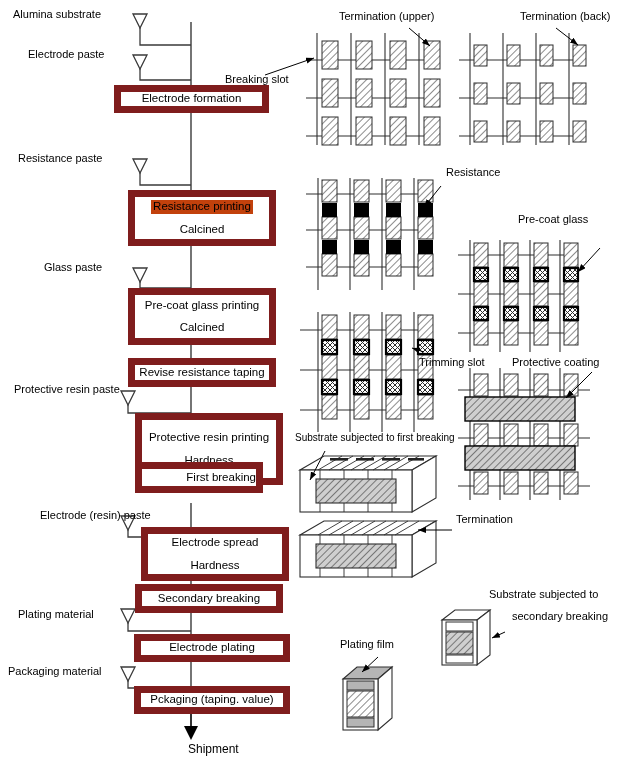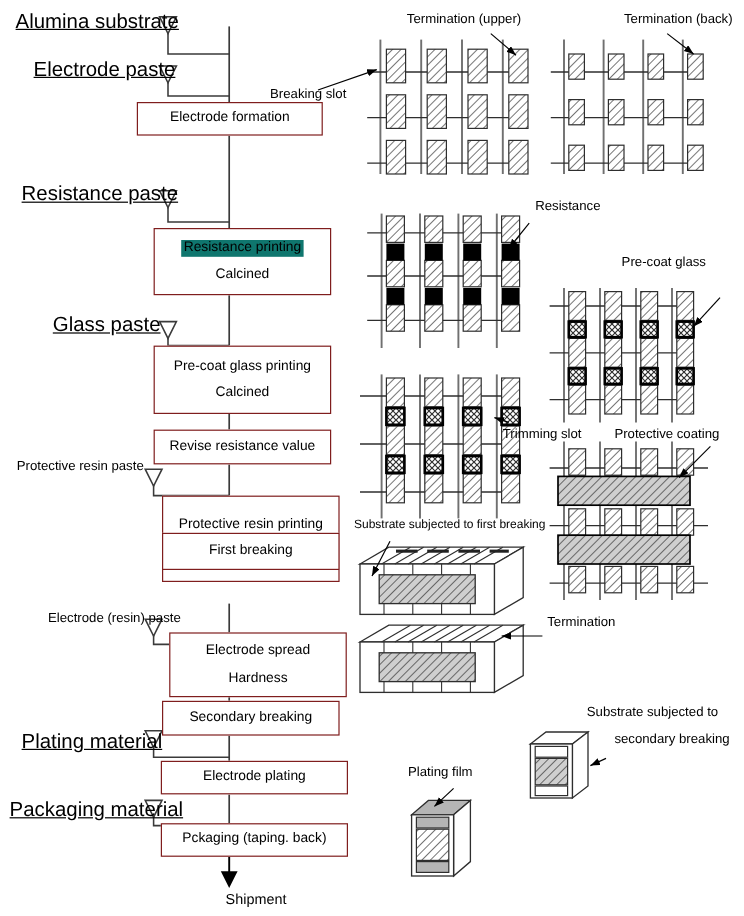--- a/index.html
+++ b/index.html
@@ -11,39 +11,38 @@
     position:relative;
     overflow:hidden;
   }
   #stage{position:absolute;left:0;top:0;width:620px;height:763px;}
   svg#canvas{position:absolute;left:0;top:0;width:620px;height:763px;}
 
   
   .proc{
     position:absolute;
     box-sizing:border-box;
-    border:1px solid #7f1d1d;
+    border:7px solid #7f1d1d;
     background:#fff;
     display:flex;
     flex-direction:column;
     align-items:center;
     justify-content:center;
     font-size:11.5px;
     line-height:1.15;
     color:#000;
   }
   .proc .l2{margin-top:9px;}
-  .hl{background:#0f766e;padding:0 2px;}
+  .hl{background:#c2410c;padding:0 2px;}
 
   .lbl{
     position:absolute;
-    font-size:17px;
+    font-size:11px;
     white-space:nowrap;
     color:#000;
-    text-decoration:underline;
   }
   .cap{
     position:absolute;
     font-size:11px;
     white-space:nowrap;
     color:#000;
   }
   .cap2{
     position:absolute;
     font-size:11px;
@@ -433,47 +432,47 @@
     <span class="hl">Resistance printing</span>
     <span class="l2">Calcined</span>
   </div>
 
   <div class="proc" style="left:128px;top:288px;width:148px;height:57px;">
     <span>Pre-coat glass printing</span>
     <span class="l2">Calcined</span>
   </div>
 
   <div class="proc" style="left:128px;top:358px;width:148px;height:29px;">
-    <span>Revise resistance value</span>
+    <span>Revise resistance taping</span>
   </div>
 
   <div class="proc" style="left:135px;top:413px;width:148px;height:72px;">
     <span>Protective resin printing</span>
     <span class="l2">Hardness</span>
   </div>
 
-  <div class="proc" style="left:135px;top:444px;width:148px;height:31px;">
+  <div class="proc" style="left:135px;top:462px;width:128px;height:31px;align-items:flex-end;">
     <span>First breaking</span>
   </div>
 
   <div class="proc" style="left:141px;top:527px;width:148px;height:54px;">
     <span>Electrode spread</span>
     <span class="l2">Hardness</span>
   </div>
 
   <div class="proc" style="left:135px;top:584px;width:148px;height:29px;">
     <span>Secondary breaking</span>
   </div>
 
   <div class="proc" style="left:134px;top:634px;width:156px;height:28px;">
     <span>Electrode plating</span>
   </div>
 
   <div class="proc" style="left:134px;top:686px;width:156px;height:28px;">
-    <span>Pckaging (taping. back)</span>
+    <span>Pckaging (taping. value)</span>
   </div>
 
   <div class="lbl" style="left:13px;top:8px;">Alumina substrate</div>
   <div class="lbl" style="left:28px;top:48px;">Electrode paste</div>
   <div class="lbl" style="left:18px;top:152px;">Resistance paste</div>
   <div class="lbl" style="left:44px;top:261px;">Glass paste</div>
   <div class="cap2" style="left:14px;top:382px;width:110px;">Protective resin paste</div>
   <div class="cap2" style="left:12px;top:508px;width:112px;margin-left:28px;">Electrode (resin) paste</div>
   <div class="lbl" style="left:18px;top:608px;">Plating material</div>
   <div class="lbl" style="left:8px;top:665px;">Packaging material</div>

